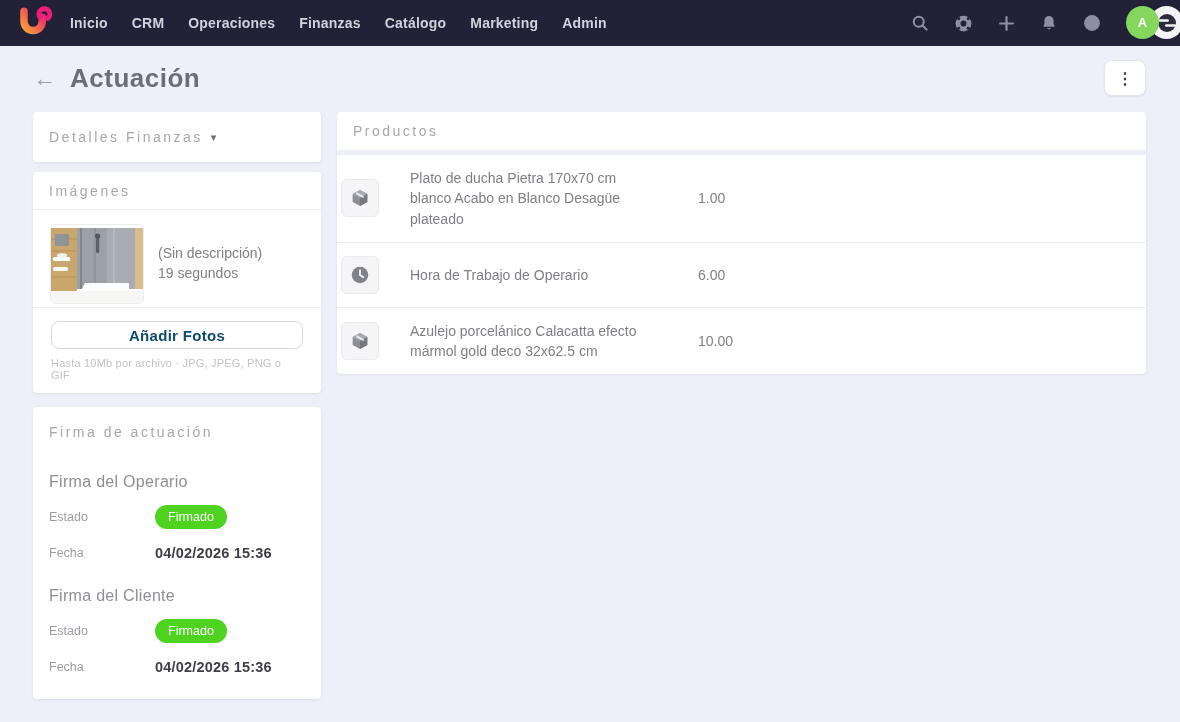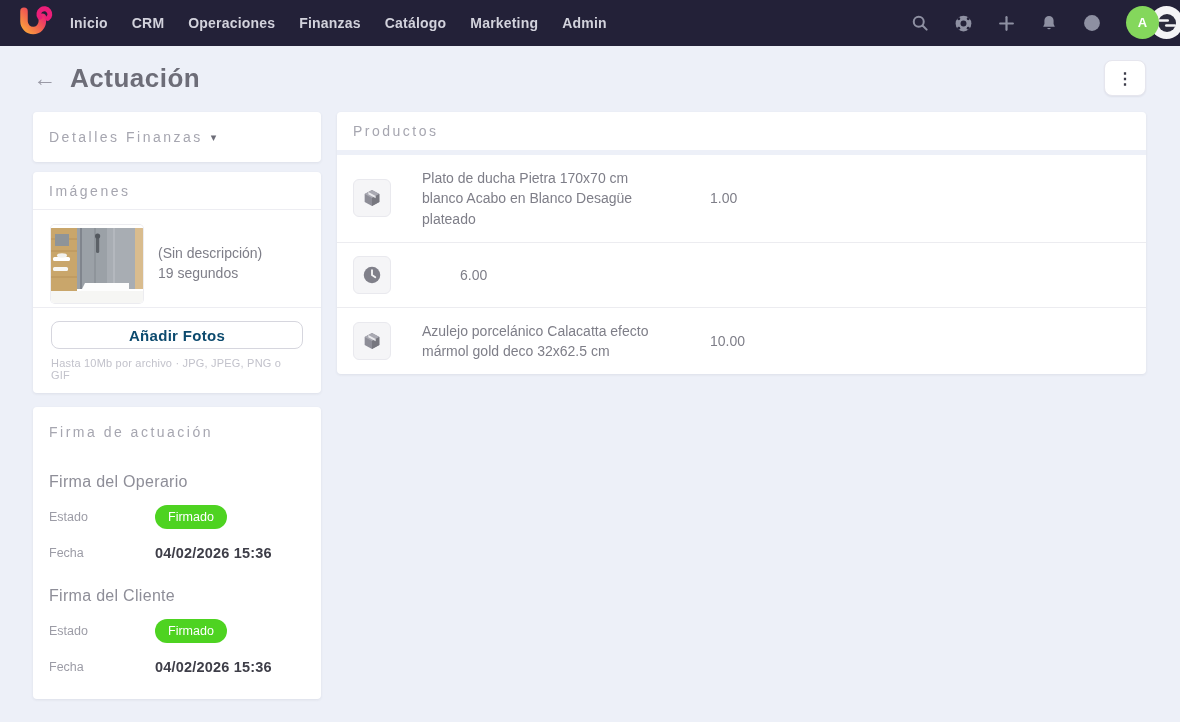--- a/index.html
+++ b/index.html
@@ -51,21 +51,21 @@
   .firma-head { height:50px; display:flex; align-items:center; }
   .firma-subtitle { font-size:16px; color:#8e8e98; margin:16px 0 8px 0; letter-spacing:.3px; }
   .kv-row { display:flex; align-items:center; min-height:36px; }
   .kv-label { width:106px; flex:none; font-size:12.5px; color:#9c9ca6; }
   .kv-value { font-size:14.5px; font-weight:700; color:#3e3e48; letter-spacing:.2px; }
   .badge { display:inline-block; background:#4ed321; color:#fff; font-size:12.5px; font-weight:400; padding:5px 13px; border-radius:12px; }
 
   
   .card-productos .card-head { border-bottom:none; }
   .prod-divider { height:5px; background:#edf0f8; }
-  .prod-row { display:flex; align-items:center; padding:13px 16px; cursor:pointer; }
+  .prod-row { display:flex; align-items:center; padding:13px 4px; cursor:pointer; }
   .prod-row + .prod-row { border-top:1px solid #ececf0; }
   .prod-icon-box { width:38px; height:38px; flex:none; background:#f5f5f7; border:1px solid #e9e9ee; border-radius:6px; display:flex; align-items:center; justify-content:center; margin-right:31px; }
   .prod-name { width:250px; flex:none; font-size:14px; color:#7e7e88; line-height:1.45; }
   .prod-qty { margin-left:38px; font-size:14px; color:#7e7e88; }
 </style>
 </head>
 <body>
 
 <nav class="navbar">
   <div class="logo-wrap">
@@ -244,20 +244,21 @@
         <div class="prod-qty">1.00</div>
       </div>
 
       <div class="prod-row">
         <div class="prod-icon-box">
           <svg width="22" height="22" viewBox="0 0 24 24">
             <circle cx="12" cy="12" r="9" fill="#80808a"></circle>
             <path d="M12 6.8 V12 L15.6 14.4" fill="none" stroke="#f5f5f7" stroke-width="2" stroke-linecap="round"></path>
           </svg>
         </div>
+        <div class="prod-name">Hora de Trabajo de Operario</div>
         <div class="prod-qty">6.00</div>
       </div>
 
       <div class="prod-row">
         <div class="prod-icon-box">
           <svg width="22" height="22" viewBox="0 0 24 24">
             <path d="M12 3.2 L20 7.6 V16.4 L12 20.8 L4 16.4 V7.6 Z" fill="#8d8d97"></path>
             <path d="M4 7.6 L12 12 L20 7.6 L12 3.2 Z" fill="#a9a9b2"></path>
             <path d="M12 12 L20 7.6 V16.4 L12 20.8 Z" fill="#77777f"></path>
             <path d="M8 5.4 L16 9.8 L16 12.4 L8 8 Z" fill="#f5f5f7" opacity="0.85"></path>

